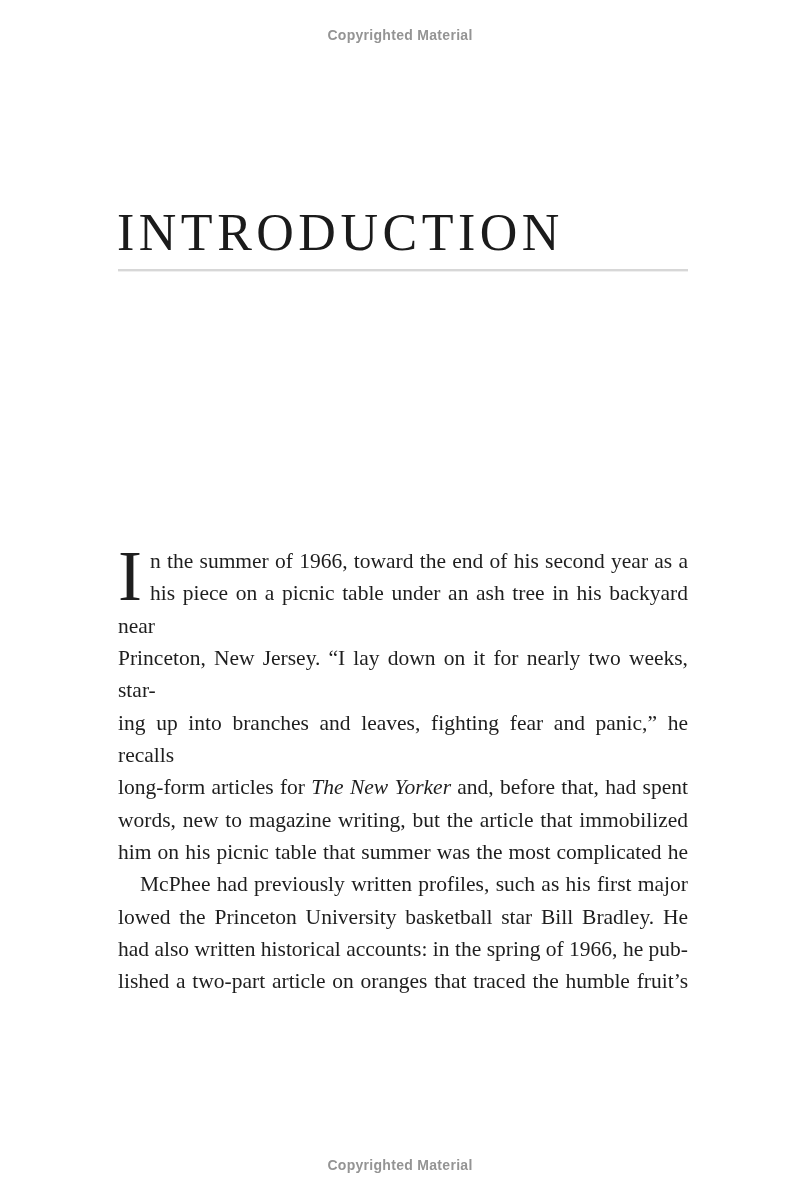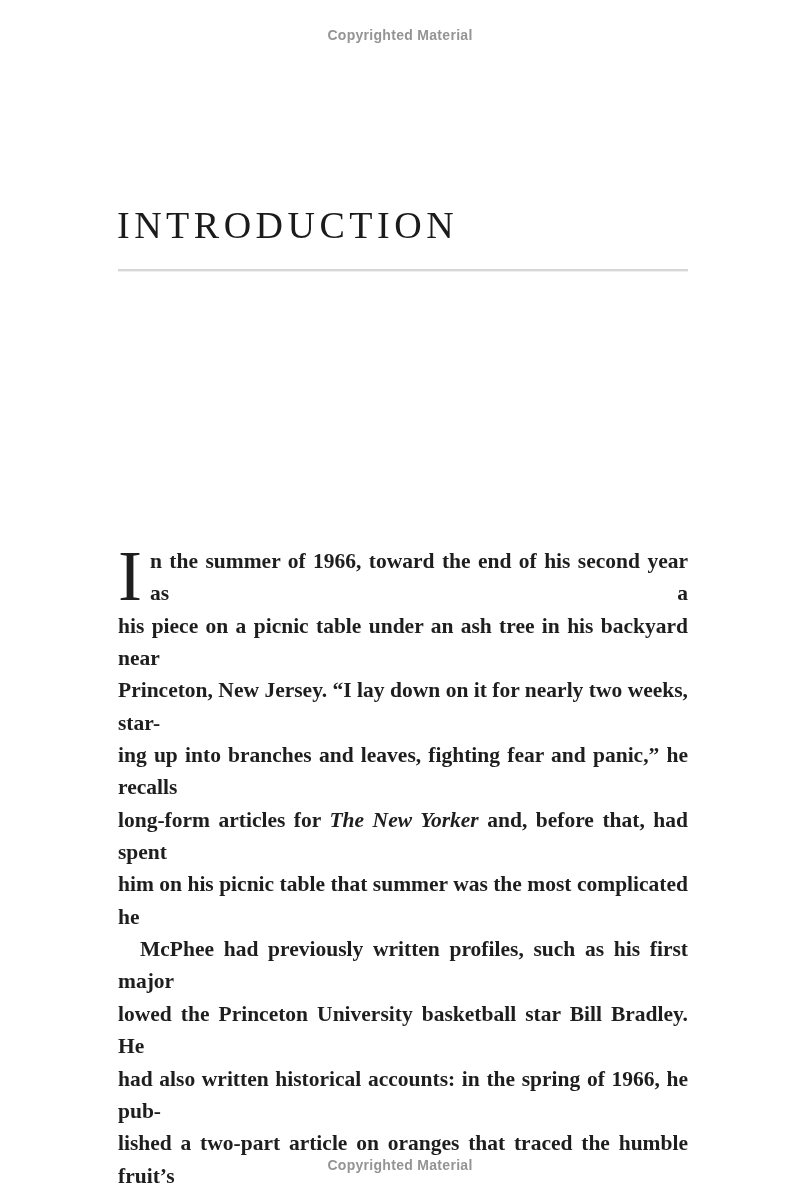--- a/index.html
+++ b/index.html
@@ -22,21 +22,21 @@
     letter-spacing: 0.3px;
     color: #949494;
   }
   .copyright.top { top: 27px; }
   .copyright.bottom { top: 1157px; }
   .chapter-title {
     position: absolute;
     left: 117px;
     top: 203px;
     margin: 0;
-    font-size: 38px;
+    font-size: 52px;
     font-weight: normal;
     letter-spacing: 4.5px;
     color: #1b1b1b;
     white-space: nowrap;
   }
   .rule {
     position: absolute;
     left: 118px;
     top: 269px;
     width: 570px;
@@ -50,21 +50,20 @@
     top: 545px;
     width: 570px;
     font-size: 21.5px;
     line-height: 32.35px;
     color: #1e1e1e;
   }
   .paragraph { margin: 0; }
   .line {
     text-align: justify;
     text-align-last: justify;
-    font-weight: bold;
   }
   .line.left-last { text-align-last: left; }
   .line.indent { text-indent: 22px; }
   .italic { font-style: italic; }
   .drop-cap {
     float: left;
     font-size: 72px;
     line-height: 58px;
     height: 61px;
     width: 25px;
@@ -84,20 +83,21 @@
   <div class="rule"></div>
 
   <div class="body-text">
       <div class="paragraph">
         <span class="drop-cap">I</span>
         <div class="line"><span>n the summer of 1966, toward the end of his second year as a</span></div>
         <div class="line"><span>his piece on a picnic table under an ash tree in his backyard near</span></div>
         <div class="line"><span>Princeton, New Jersey. “I lay down on it for nearly two weeks, star-</span></div>
         <div class="line"><span>ing up into branches and leaves, fighting fear and panic,” he recalls</span></div>
         <div class="line"><span>long-form articles for </span><span class="italic">The New Yorker</span><span> and, before that, had spent</span></div>
+        <div class="line"><span>words, new to magazine writing, but the article that immobilized</span></div>
         <div class="line"><span>him on his picnic table that summer was the most complicated he</span></div>
       </div>
       <div class="paragraph">
         <div class="line indent"><span>McPhee had previously written profiles, such as his first major</span></div>
         <div class="line"><span>lowed the Princeton University basketball star Bill Bradley. He</span></div>
         <div class="line"><span>had also written historical accounts: in the spring of 1966, he pub-</span></div>
         <div class="line"><span>lished a two-part article on oranges that traced the humble fruit’s</span></div>
       </div>
     </div>
 

